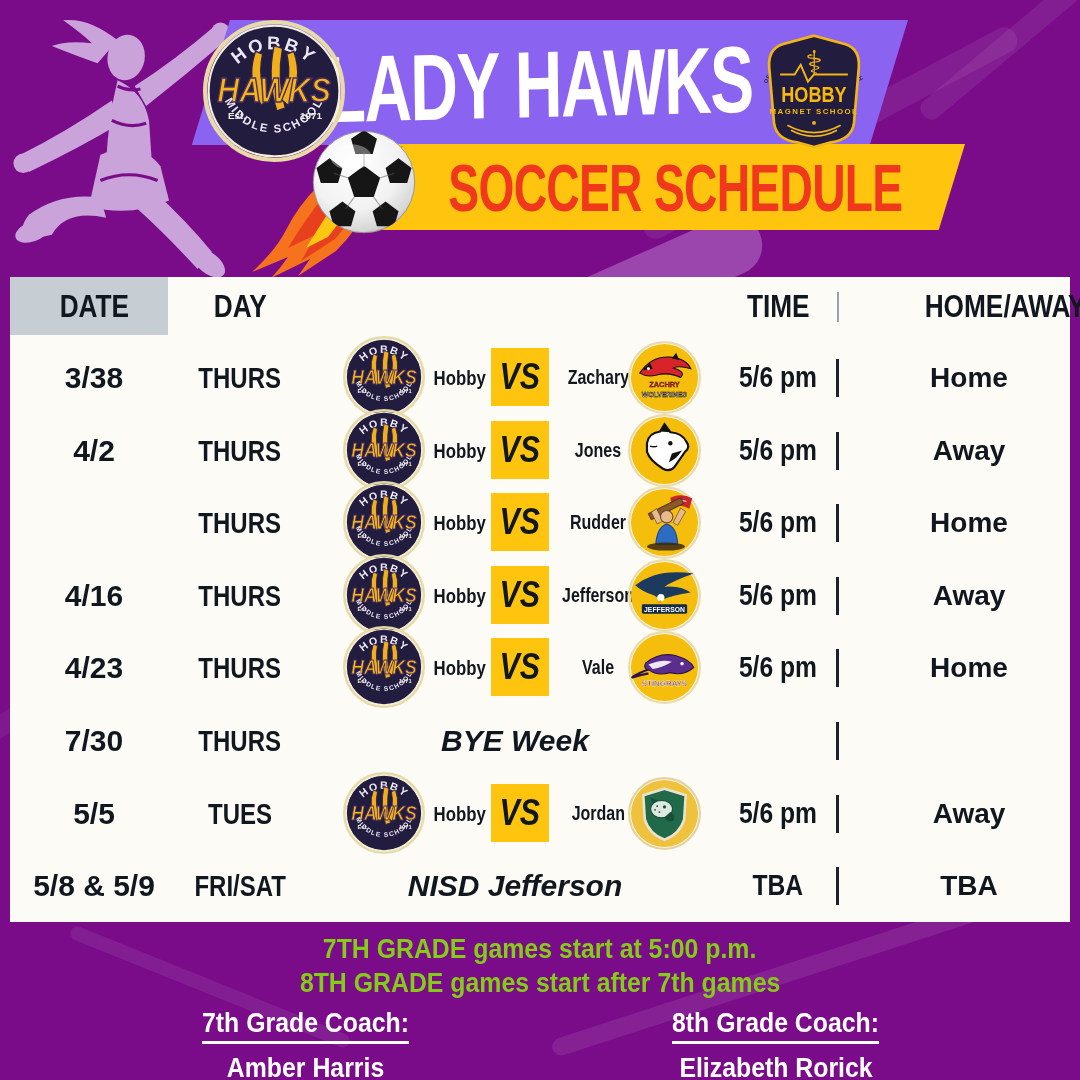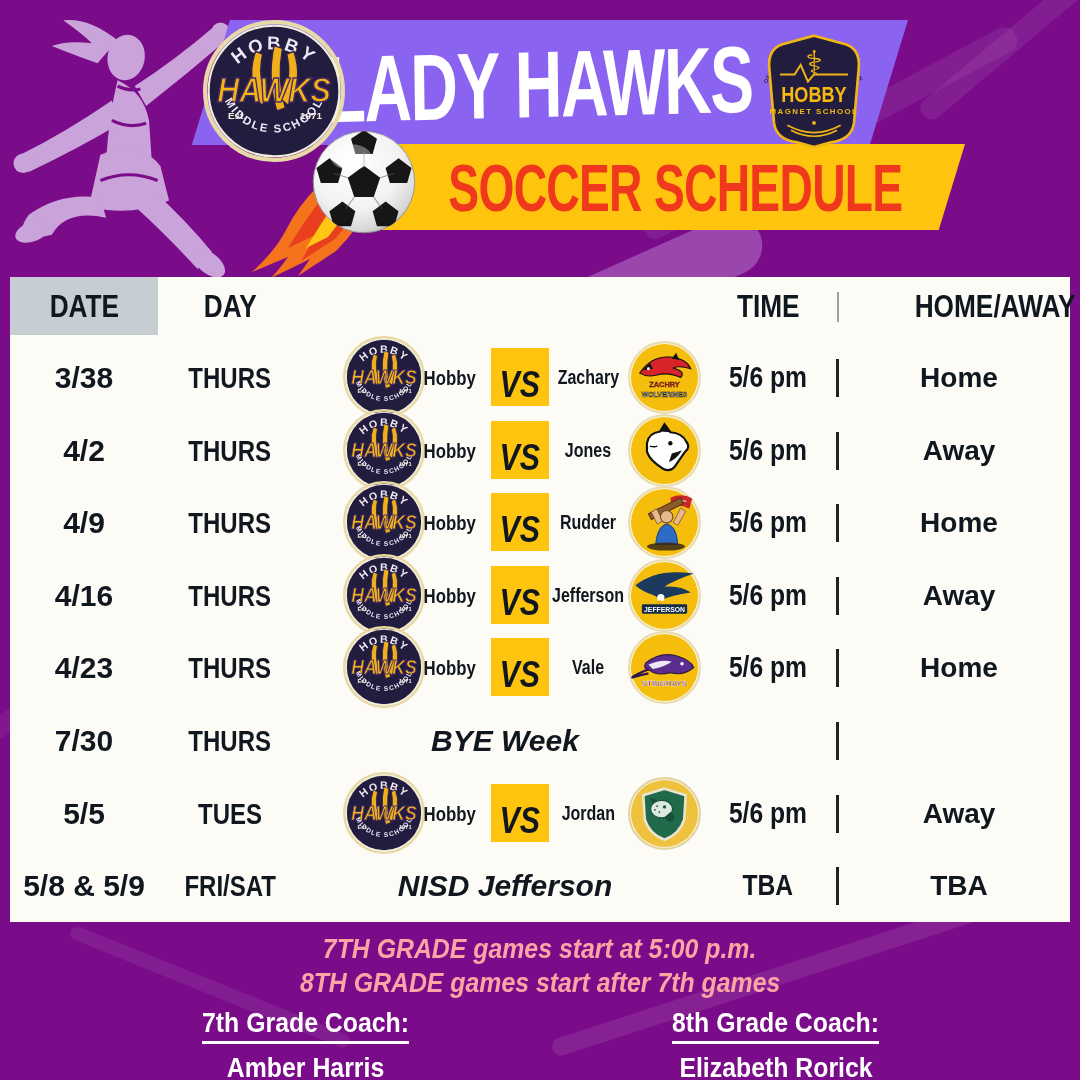--- a/index.html
+++ b/index.html
@@ -29,21 +29,21 @@
   #main-title span{display:inline-block;font-weight:bold;font-size:94px;color:#FFFFFF;
     letter-spacing:-2px;white-space:nowrap;transform:scaleX(.70) rotate(-1deg);}
   #sub-title{position:absolute;left:430px;top:148px;width:490px;height:80px;z-index:5;
     display:flex;align-items:center;justify-content:center;}
   #sub-title span{display:inline-block;font-weight:bold;font-size:66px;color:#F0391C;
     letter-spacing:-1px;white-space:nowrap;transform:scaleX(.70);}
   
   #panel{position:absolute;left:10px;top:277px;width:1060px;height:645px;
     background:#FDFBF6;z-index:6;}
   .th,.cell{position:absolute;display:flex;align-items:center;justify-content:center;
-    color:#10171F;white-space:nowrap;}
+    color:#10171F;white-space:nowrap;padding-left:10px;}
   .th{top:0;height:58px;font-size:32px;font-weight:bold;}
   .th span,.cond{display:inline-block;transform:scaleX(.82);white-space:nowrap;}
   #th-date{left:0;width:148px;background:#C6CDD3;}
   #th-day{left:148px;width:144px;}
   #th-team{left:333px;width:359px;}
   #th-time{left:690px;width:136px;}
   #th-loc{left:874px;width:222px;}
   .hdr-pipe{position:absolute;left:827px;top:15px;width:2px;height:30px;background:#98A2AC;}
   .row{position:absolute;left:0;width:1060px;height:73px;}
   .r0{top:64px}.r1{top:137px}.r2{top:209px}.r3{top:282px}.r4{top:354px}
@@ -56,25 +56,25 @@
   .c-opp-label{left:541px;width:74px;font-size:20px;font-weight:bold;}
   .c-team-label span,.c-opp-label span{transform:scaleX(.80);}
   .c-center{left:300px;width:390px;font-size:30px;font-weight:bold;font-style:italic;}
   .c-time{left:690px;width:136px;font-size:29px;font-weight:bold;}
   .c-time span{transform:scaleX(.85);}
   .c-loc{left:838px;width:222px;font-size:28px;font-weight:bold;}
   .row-pipe{position:absolute;left:826px;top:18px;width:3px;height:38px;background:#1A222B;}
   .hlogo{position:absolute;left:333px;top:-5px;width:82px;height:82px;}
   .olog{position:absolute;left:618px;top:0px;width:73px;height:73px;}
   .vs{position:absolute;left:481px;top:7px;width:58px;height:58px;background:#FFC40D;
-    display:flex;align-items:flex-end;justify-content:center;font-size:37px;font-weight:bold;
+    display:flex;align-items:center;justify-content:center;font-size:37px;font-weight:bold;
     font-style:italic;color:#10171F;}
   .vs span{transform:scaleX(.82);}
   
-  #notes{position:absolute;left:0;top:932px;width:1080px;text-align:center;z-index:6;color:#fca5a5;font-style:italic;}
+  #notes{position:absolute;left:0;top:932px;width:1080px;text-align:center;z-index:6;color:#84cc16;}
   #notes div{font-size:27px;font-weight:bold;line-height:34px;}
   #notes div span{display:inline-block;transform:scaleX(.92);white-space:nowrap;}
   .coach{position:absolute;top:1008px;width:320px;text-align:center;color:#fff;z-index:6;}
   #coach7{left:146px;} #coach8{left:616px;}
   .coach .ct{font-size:27px;font-weight:bold;display:inline-block;
     border-bottom:3px solid #fff;padding-bottom:2px;transform:scaleX(.92);white-space:nowrap;}
   .coach .cn{margin-top:9px;font-size:27px;font-weight:bold;}
   .coach .cn span{display:inline-block;transform:scaleX(.92);white-space:nowrap;}
 </style>
 </head>
@@ -336,21 +336,20 @@
           <use href="#sym-jones"></use>
         </svg>
       <div class="cell c-time">
           <span>5/6 pm</span>
         </div>
       <div class="row-pipe"></div>
       <div class="cell c-loc">Away</div>
     </div>
 
     <div class="row r2">
-      <div class="cell c-date">4/9</div>
       <div class="cell c-day">
           <span>THURS</span>
         </div>
       <svg class="hlogo" viewBox="0 0 100 100">
           <use href="#sym-hawks"></use>
         </svg>
       <div class="cell c-team-label">
           <span>Hobby</span>
         </div>
       <div class="vs">

